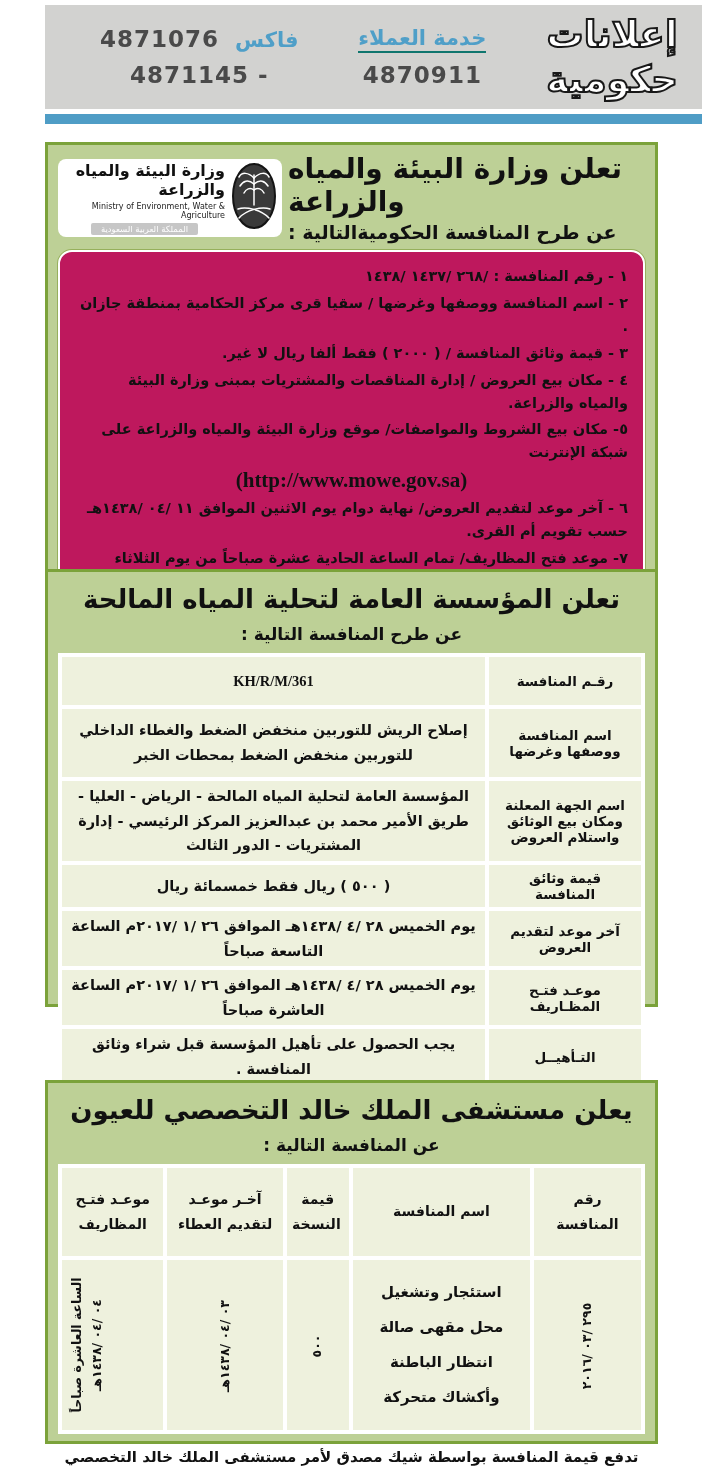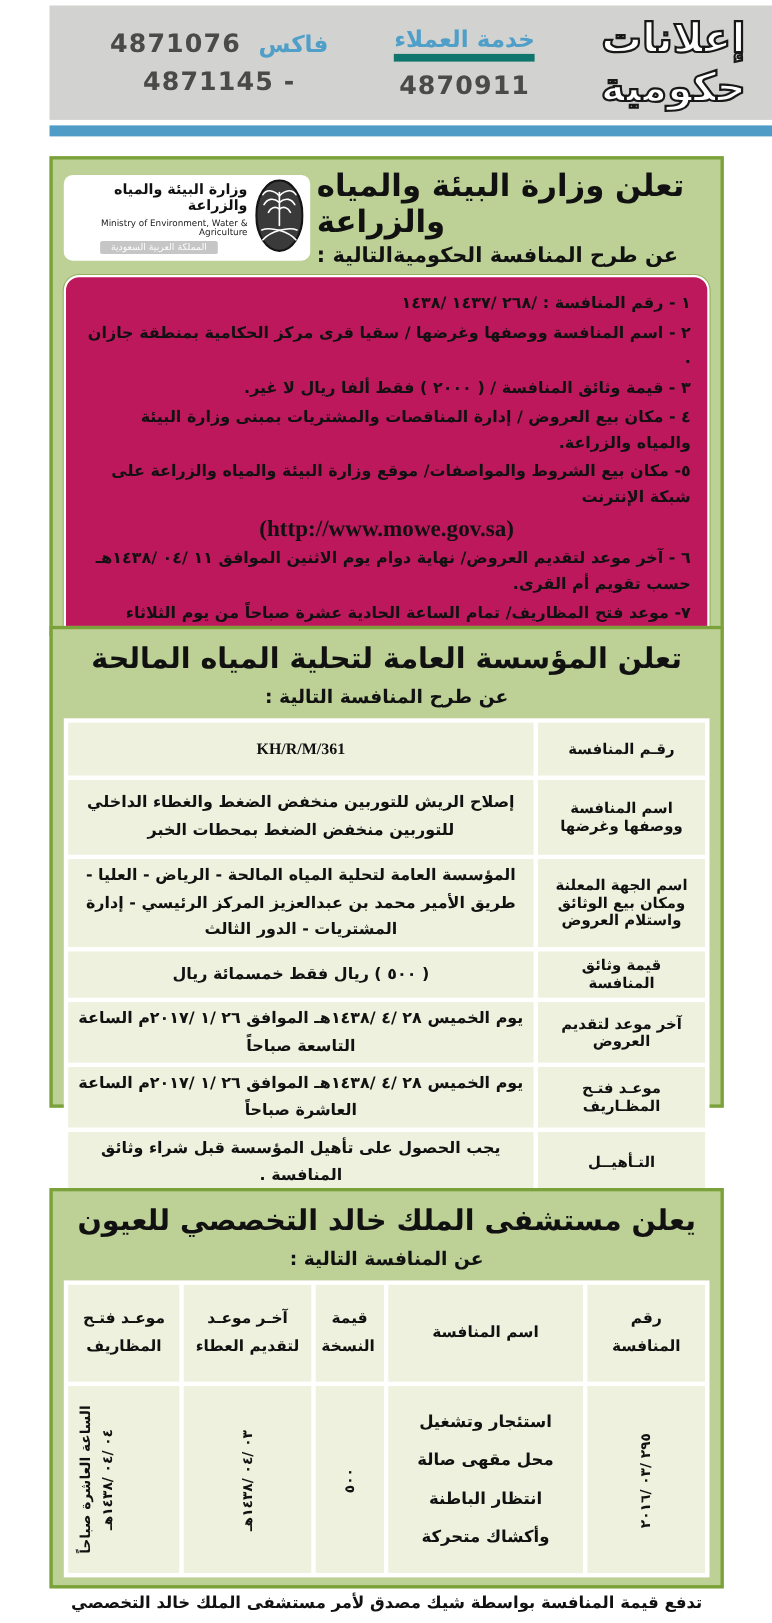--- a/index.html
+++ b/index.html
@@ -6,21 +6,21 @@
   .page{position:relative;width:702px;height:1475px;background:#fff;overflow:hidden;
         font-family:"DejaVu Sans","Liberation Sans",sans-serif;color:#111;}
 
   
   .masthead{position:absolute;left:45px;right:0;top:5px;height:104px;background:#d2d2d0;
             direction:rtl;display:flex;align-items:center;justify-content:space-between;
             padding:0 24px 0 55px;box-sizing:border-box;}
   .brand{text-align:center;font-weight:800;font-size:37px;line-height:1.22;color:#fff;
          -webkit-text-stroke:2px #181818;text-shadow:0 0 1px #181818;}
   .svc{display:flex;flex-direction:column;align-items:center;gap:9px;}
-  .svc-label{color:#4f9fc8;font-size:21px;font-weight:700;border-bottom:7px solid #0f766e;padding-bottom:1px;}
+  .svc-label{color:#4f9fc8;font-size:21px;font-weight:700;border-bottom:2px solid #0f766e;padding-bottom:1px;}
   .num{color:#4a4a4a;font-size:23px;font-weight:700;letter-spacing:1px;text-align:right;}
   .fax{display:flex;flex-direction:column;align-items:center;gap:9px;}
   .fax-l1{display:flex;direction:rtl;align-items:baseline;gap:16px;}
   .bluebar{position:absolute;left:45px;right:0;top:114px;height:10px;background:#4f9dc6;}
 
   
   .adbox{position:absolute;left:45px;width:613px;background:#bdd096;border:3px solid #7ba23a;
          box-sizing:border-box;direction:rtl;}
   .box1{top:142px;height:436px;}
   .box2{top:569px;height:438px;}
@@ -28,21 +28,21 @@
 
   
   .b1head{display:flex;direction:rtl;align-items:center;gap:6px;padding:7px 10px 3px;}
   .b1title{flex:1;text-align:left;}
   .t1{font-size:28px;font-weight:800;}
   .t2{font-size:19px;font-weight:800;margin-top:3px;}
   .logocard{width:224px;height:78px;background:#fff;border-radius:8px;display:flex;direction:rtl;
             align-items:center;justify-content:center;gap:7px;padding:2px 6px;box-sizing:border-box;
             flex:0 0 auto;}
   .logotxt{display:flex;flex-direction:column;align-items:center;gap:3px;}
-  .logo-ar{font-size:13px;font-weight:700;}
+  .logo-ar{font-size:16px;font-weight:700;}
   .logo-en{font-size:8px;color:#222;}
   .pill{font-size:8.5px;color:#fdfdfd;background:#c6c6c6;padding:1px 10px;border-radius:2px;}
 
   .panel{margin:4px 10px 10px;background:#be185d;border:2px solid #fff;box-shadow:0 0 0 1px #96b05c;
          border-radius:14px;padding:9px 15px 6px;text-align:right;}
   .li{margin:4px 0;font-size:14.5px;font-weight:700;line-height:1.58;}
   .url{text-align:center;direction:ltr;font-family:"Liberation Serif","DejaVu Serif",serif;
        font-size:21px;font-weight:700;margin:2px 0;}
   .closing{text-align:center;font-size:16px;font-weight:800;margin:8px 0 2px;}
 

